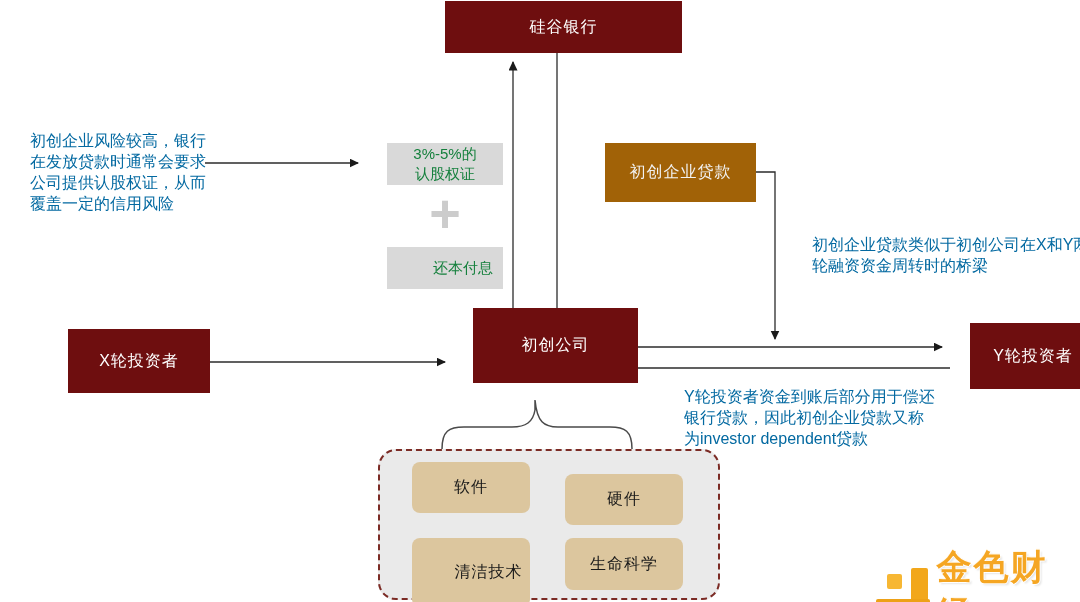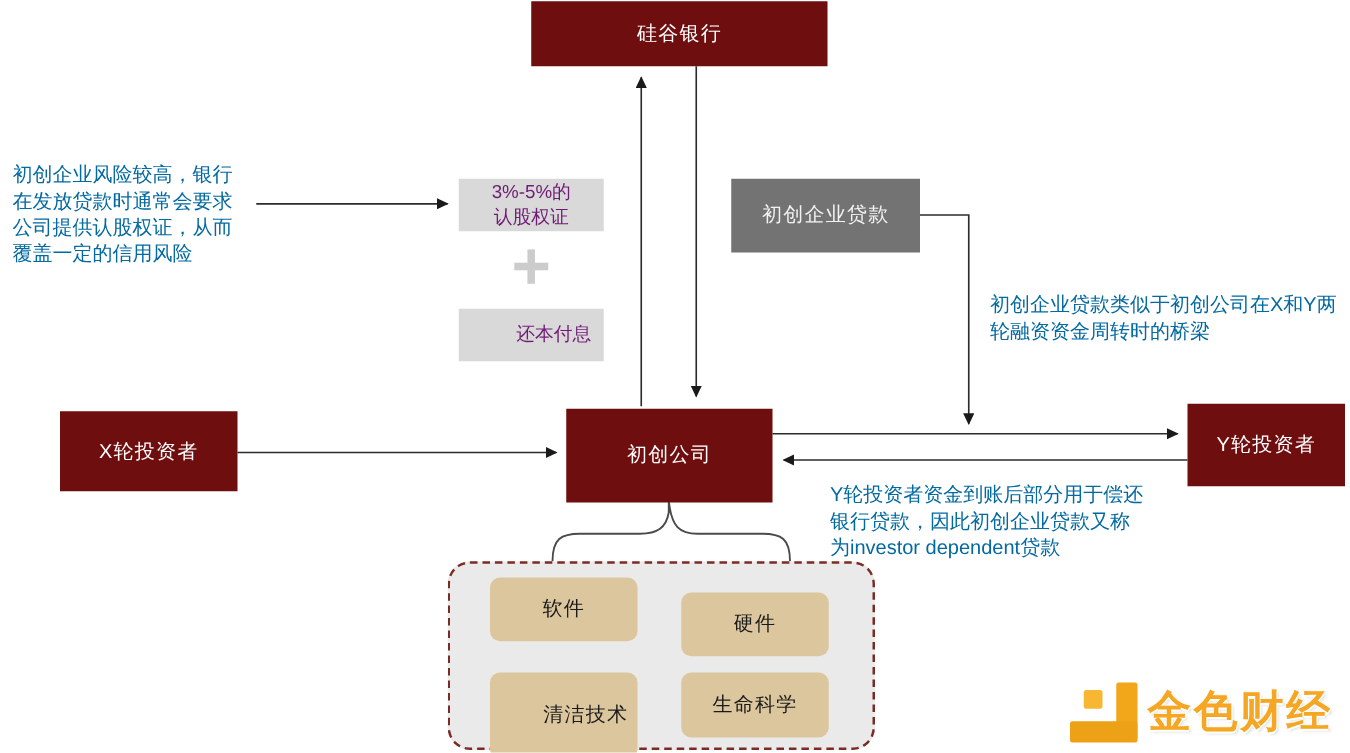--- a/index.html
+++ b/index.html
@@ -1,31 +1,31 @@
 <!DOCTYPE html>
 <html><head>
 <meta charset="utf-8">
 <style>
   * { margin: 0; padding: 0; box-sizing: border-box; }
   html, body { width: 1080px; height: 602px; background: #ffffff; overflow: hidden; }
   body { position: relative; font-family: "Liberation Sans", "DejaVu Sans", sans-serif; color: #1a1a1a; }
 
-  .abs { position: absolute; }
+  .abs { position: absolute; margin-left: 20px; }
 
   .box { display: flex; align-items: center; justify-content: center; text-align: center; }
 
   .box-red {
     background: #6E0E0F; color: #ffffff; font-size: 16px; letter-spacing: 1px;
   }
   .box-gray {
-    background: #D9D9D9; color: #701a75; font-size: 15px; line-height: 20px;
+    background: #D9D9D9; color: #15803d; font-size: 15px; line-height: 20px;
     white-space: pre-line;
   }
   .box-blue {
-    background: #737373; color: #f2f2f2; font-size: 16px; letter-spacing: 1px;
+    background: #a16207; color: #f2f2f2; font-size: 16px; letter-spacing: 1px;
   }
   .box-tan {
     background: #DCC69E; color: #1a1a1a; font-size: 16px; border-radius: 8px;
     letter-spacing: 1px;
     text-align: right;
   }
 
   .note {
     font-size: 16px; line-height: 21px; white-space: pre-line; color: #0369a1;
   }
@@ -96,21 +96,21 @@
 
 <div class="abs box box-gray" style="left:367px; top:247px; width:116px; height:42px;padding-left:36px;">还本付息</div>
 
 <div class="abs box box-blue" style="left:585px; top:143px; width:151px; height:59px;">
   <span>初创企业贷款</span>
 </div>
 
 <div class="abs note" style="left:792px; top:234px; width:292px;">初创企业贷款类似于初创公司在X和Y两
 轮融资资金周转时的桥梁</div>
 
-<div class="abs box box-red" style="left:453px; top:327px; width:165px; height:75px;text-align:right;">
+<div class="abs box box-red" style="left:453px; top:308px; width:165px; height:75px;text-align:right;">
   <span>初创公司</span>
 </div>
 
 <div class="abs box box-red" style="left:48px; top:329px; width:142px; height:64px;">
   <span>X轮投资者</span>
 </div>
 
 <div class="abs box box-red" style="left:950px; top:323px; width:126px; height:66px;text-align:right;">
   <span>Y轮投资者</span>
 </div>

